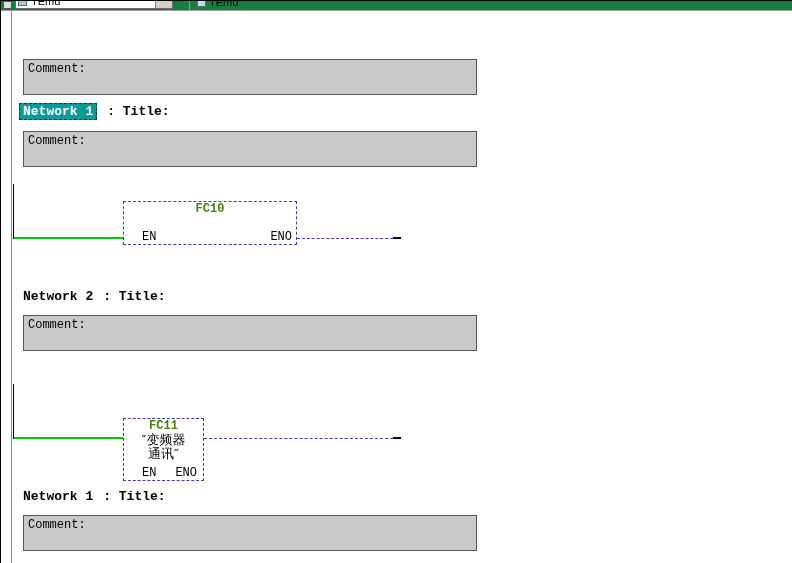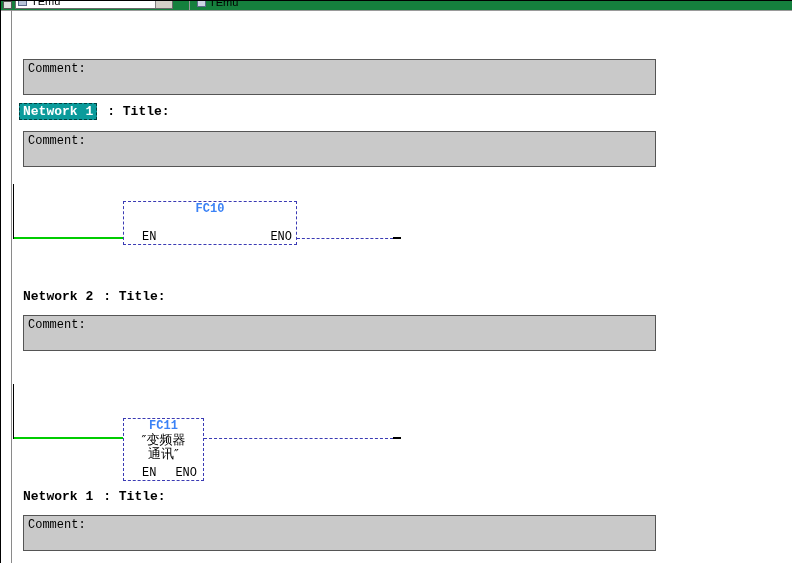--- a/index.html
+++ b/index.html
@@ -25,40 +25,40 @@
   .tb-item{position:absolute;left:196px;top:-11px;width:90px;height:19px;}
   .tb-item .ico{position:absolute;left:0;bottom:2px;width:9px;height:9px;
     background:#cdd6e4;border:1px solid #5a6a8a;box-sizing:border-box;}
   .tb-item .txt{position:absolute;left:12px;bottom:1px;font-size:11px;line-height:12px;
     font-family:"Liberation Sans",sans-serif;white-space:nowrap;}
   
   .vdivider{position:absolute;left:10px;top:9px;bottom:0;width:1px;background:#8a8a8a;}
   
   .ob-title{position:absolute;left:22px;top:31px;font-size:13px;white-space:nowrap;}
   
-  .cbox{position:absolute;left:22px;width:633px;height:36px;background:#c9c9c9;
+  .cbox{position:absolute;left:22px;width:454px;height:36px;background:#c9c9c9;
     border:1px solid #555;box-sizing:border-box;}
   .cbox .clabel{position:absolute;left:4px;top:2px;font-size:12px;}
   .c1{top:58px}.c2{top:130px}.c3{top:314px}.c4{top:514px}
   
   .nethead{position:absolute;font-weight:bold;font-size:13px;white-space:nowrap;}
   .n1{left:18px;top:103px}.n2{left:22px;top:288px}.n3{left:22px;top:488px}
   .net-sel{background:#0b9b9b;color:#fff;border:1px dashed #003f3f;padding:0 3px;}
   .suffix{margin-left:10px;}
   
   .rail{position:absolute;left:12px;width:1px;background:#000;}
   .rail1{top:183px;height:55px}.rail2{top:383px;height:55px}
   .rung{position:absolute;height:2px;background:#00cc00;}
   .rung1{left:13px;top:236px;width:109px}
   .rung2{left:13px;top:436px;width:109px}
   .fcbox{position:absolute;border:1px dashed #3a3ab4;box-sizing:border-box;
     text-align:center;background:transparent;}
   .fc10{left:122px;top:200px;width:174px;height:44px;}
   .fc11{left:122px;top:381px;width:81px;height:63px;margin-top:36px;}
-  .fcname{font-weight:bold;font-size:12px;color:#3b82f6;line-height:13px;margin-top:1px;}
+  .fcname{font-weight:bold;font-size:12px;color:#4d7c0f;line-height:13px;margin-top:1px;}
   .fcdesc{font-size:13px;line-height:14px;font-family:"DejaVu Sans",sans-serif;white-space:nowrap;}
   .pin{position:absolute;bottom:0;font-size:12px;line-height:13px;}
   .pin-en{left:18px}.pin-eno{right:4px}
   .fc11 .pin-eno{right:6px}
   .wire{position:absolute;height:0;border-top:1px dashed #3a3ab4;}
   .wire1{left:296px;top:237px;width:96px}
   .wire2{left:203px;top:437px;width:189px}
   .tick{position:absolute;width:8px;height:2px;background:#000;}
   .tick1{left:392px;top:236px}.tick2{left:392px;top:436px}
 </style>

